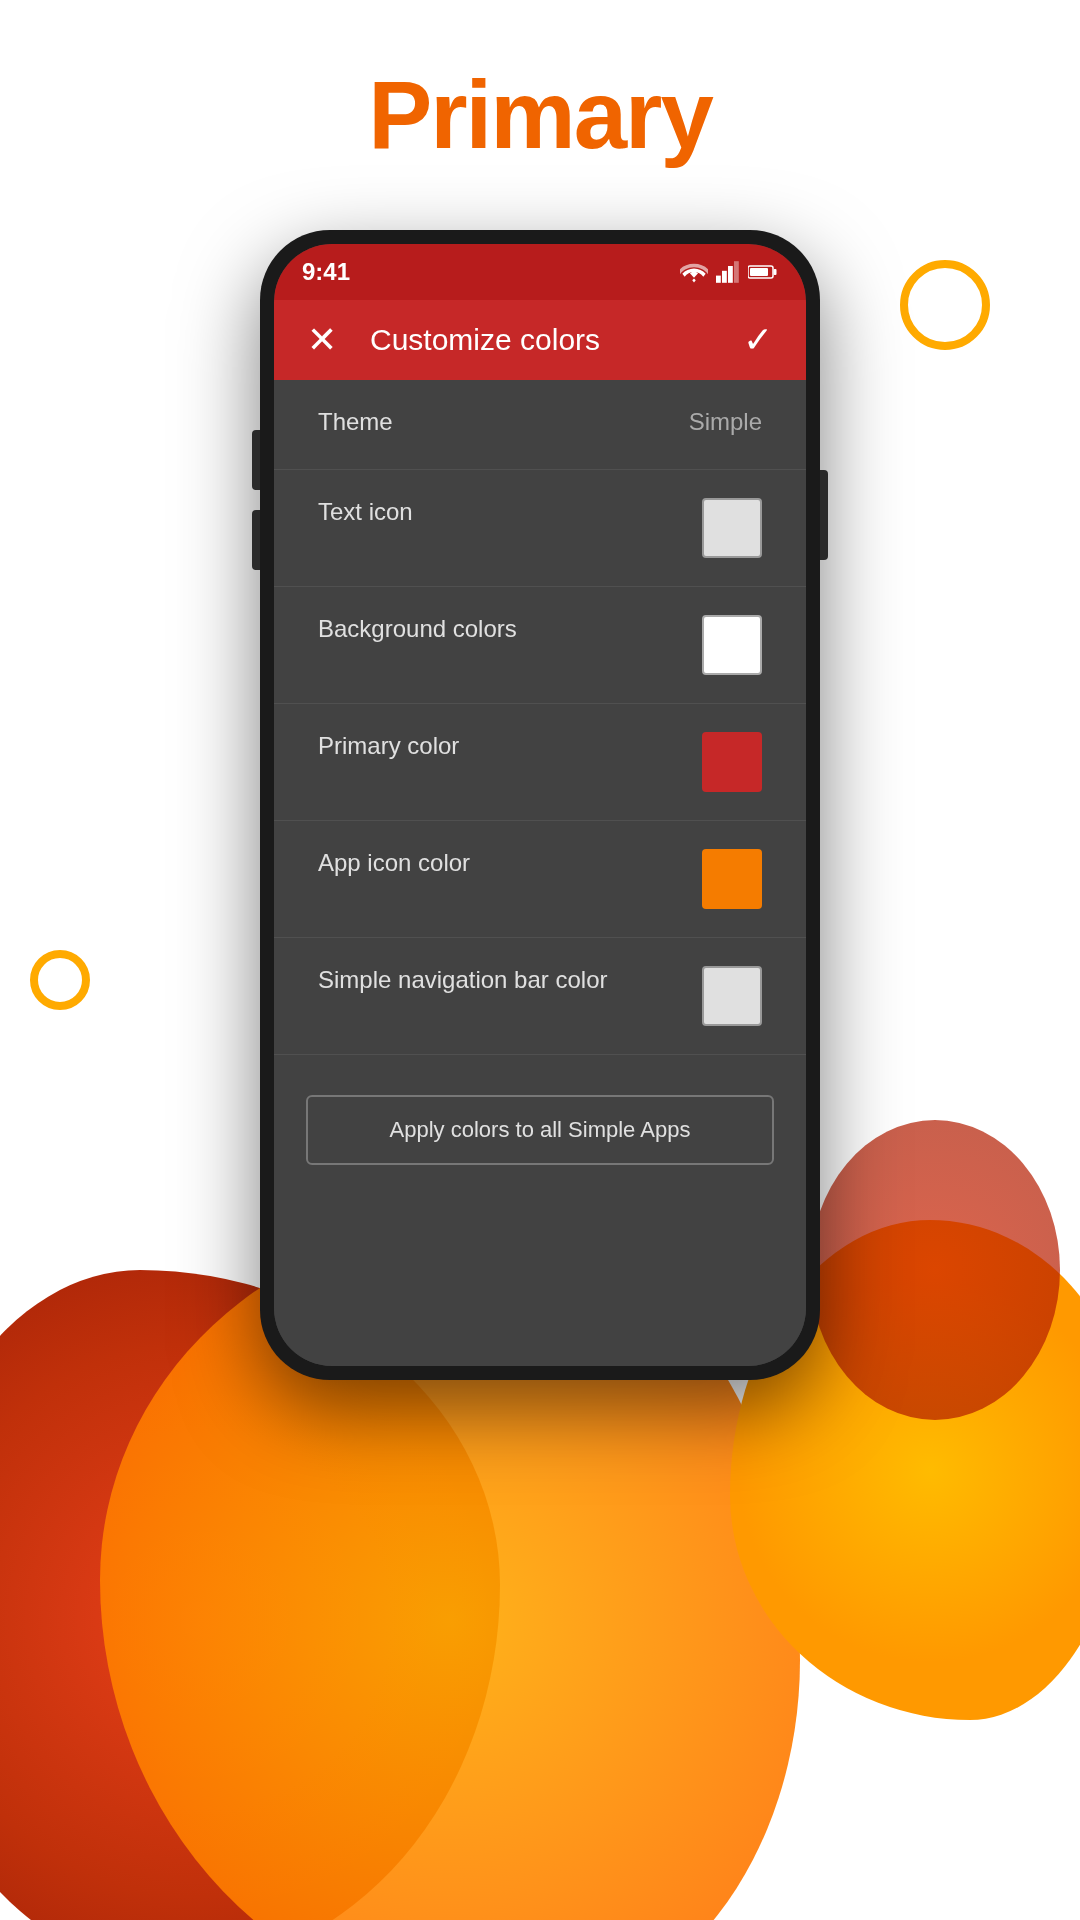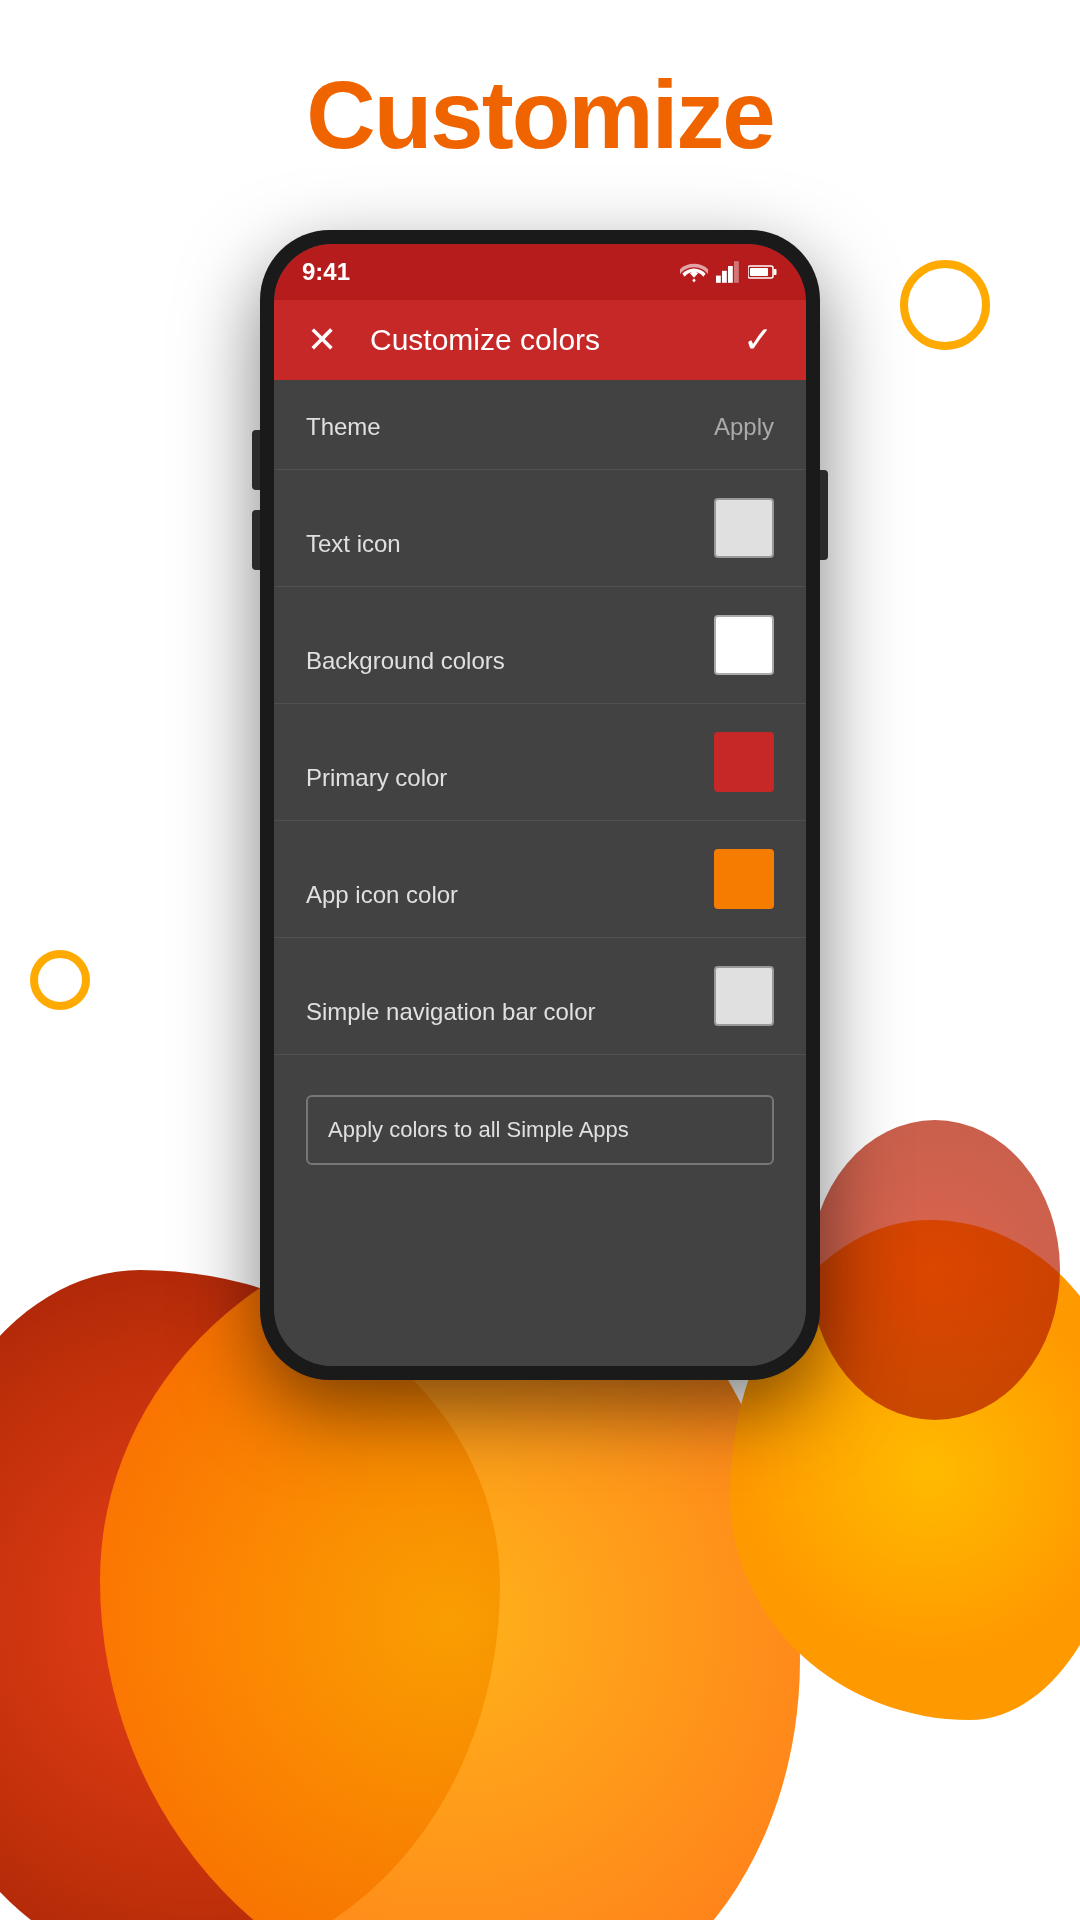--- a/index.html
+++ b/index.html
@@ -193,23 +193,23 @@
     .content-area {
       flex: 1;
       background: #424242;
       overflow-y: auto;
       padding: 0;
     }
 
     
     .settings-row {
       display: flex;
-      align-items: flex-end;
+      align-items: flex-start;
       justify-content: space-between;
-      padding: 28px 32px;
+      padding: 28px 44px;
       border-bottom: 1px solid #505050;
       min-height: 90px;
     }
 
     .settings-label {
       color: #e0e0e0;
       font-size: 24px;
       font-weight: 400;
     }
 
@@ -251,21 +251,21 @@
 
     .apply-button {
       border: 2px solid #777;
       background: transparent;
       color: #e0e0e0;
       font-size: 22px;
       padding: 20px 20px;
       border-radius: 6px;
       cursor: pointer;
       width: 100%;
-      text-align: left;
+      text-align: center;
     }
 
     
     .phone-btn-left {
       position: absolute;
       left: -8px;
       top: 200px;
       width: 8px;
       height: 60px;
       background: #2a2a2a;
@@ -301,21 +301,21 @@
 <body>
 
 <div class="bg-blob blob-red"></div>
 <div class="bg-blob blob-orange-large"></div>
 <div class="bg-blob blob-orange-right"></div>
 <div class="bg-blob blob-red-right"></div>
 
 <div class="deco-circle-top"></div>
 <div class="deco-circle-left"></div>
 
-<h1 class="page-title">Customize</h1>
+<h1 class="page-title">Primary</h1>
 
 <div class="phone-wrapper">
   <div class="phone-outer">
 
     <div class="phone-btn-left"></div>
     <div class="phone-btn-left2"></div>
     <div class="phone-btn-right"></div>
 
     <div class="phone-inner">
 
@@ -348,21 +348,21 @@
       <div class="app-bar">
         <span class="app-bar-close">✕</span>
         <span class="app-bar-title">Customize colors</span>
         <span class="app-bar-check">✓</span>
       </div>
 
       <div class="content-area">
 
         <div class="settings-row">
           <span class="settings-label">Theme</span>
-          <span class="settings-value">Apply</span>
+          <span class="settings-value">Simple</span>
         </div>
 
         <div class="settings-row">
           <span class="settings-label">Text icon</span>
           <div class="color-swatch color-swatch-light"></div>
         </div>
 
         <div class="settings-row">
           <span class="settings-label">Background colors</span>
           <div class="color-swatch color-swatch-white"></div>

